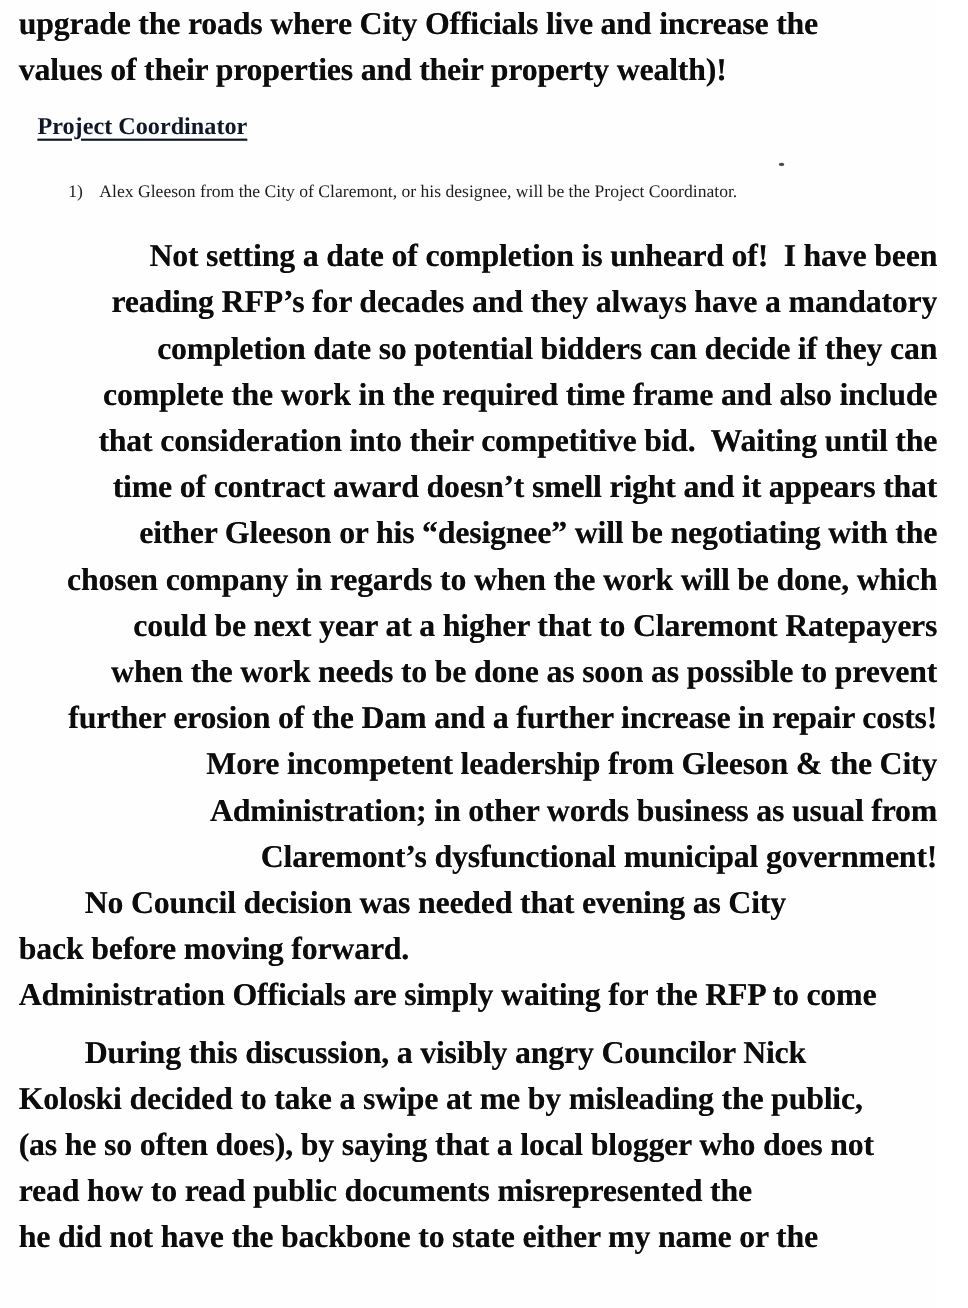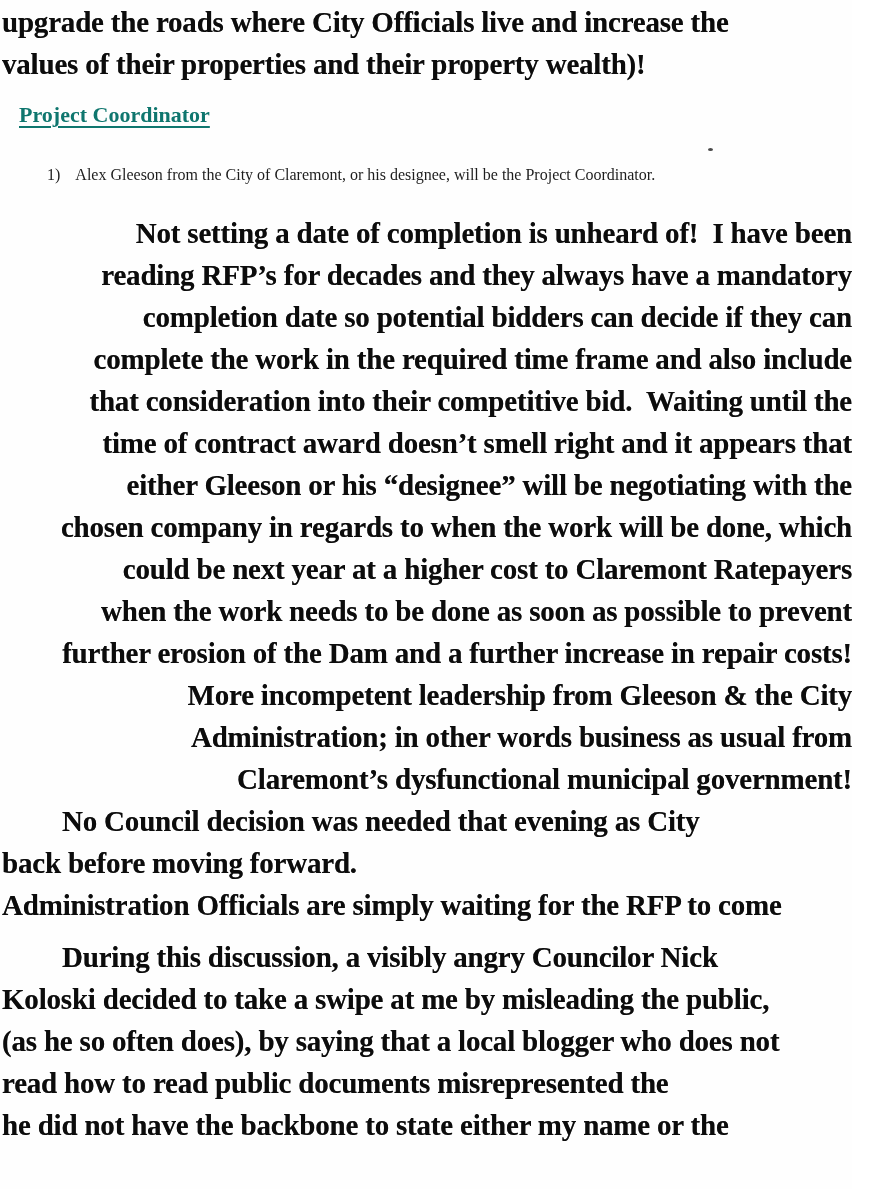--- a/index.html
+++ b/index.html
@@ -7,21 +7,21 @@
     padding: 0;
     background: #ffffff;
   }
   .page {
     position: relative;
     width: 852px;
     height: 1189px;
     background: #fefefe;
     overflow: hidden;
     box-sizing: border-box;
-    padding: 1px 0 0 2px;
+    padding: 1px 0 0 17px;
     font-family: "Liberation Serif", serif;
     color: #0c0c0c;
   }
   
   .bl {
     font-weight: bold;
     font-size: 29px;
     line-height: 42px;
     white-space: pre;          
     letter-spacing: -0.2px;
@@ -36,21 +36,21 @@
 
   
   .excerpt-heading {
     margin: 16px 0 0 17px;
     font-size: 22px;
     font-weight: bold;
     line-height: 27px;
     text-decoration: underline;
     text-decoration-thickness: 2px;
     text-underline-offset: 4px;
-    color: #0f766e;
+    color: #0f172a;
     filter: blur(0.35px);
     white-space: pre;
   }
   .excerpt-item {
     margin: 34px 0 0 45px;
     font-size: 16px;
     font-weight: normal;
     line-height: 25px;
     color: #1d1d1d;
     filter: blur(0.4px);
@@ -88,21 +88,21 @@
 
   <div class="para-a">
     <div class="bl indent">Not setting a date of completion is unheard of!  I have been</div>
     <div class="bl">reading RFP’s for decades and they always have a mandatory</div>
     <div class="bl">completion date so potential bidders can decide if they can</div>
     <div class="bl">complete the work in the required time frame and also include</div>
     <div class="bl">that consideration into their competitive bid.  Waiting until the</div>
     <div class="bl">time of contract award doesn’t smell right and it appears that</div>
     <div class="bl">either Gleeson or his “designee” will be negotiating with the</div>
     <div class="bl">chosen company in regards to when the work will be done, which</div>
-    <div class="bl">could be next year at a higher cost to Claremont Ratepayers</div>
+    <div class="bl">could be next year at a higher that to Claremont Ratepayers</div>
     <div class="bl">when the work needs to be done as soon as possible to prevent</div>
     <div class="bl">further erosion of the Dam and a further increase in repair costs!</div>
     <div class="bl">More incompetent leadership from Gleeson &amp; the City</div>
     <div class="bl">Administration; in other words business as usual from</div>
     <div class="bl">Claremont’s dysfunctional municipal government!</div>
   </div>
 
   <div class="para-b">
     <div class="bl indent">No Council decision was needed that evening as City</div>
     <div class="bl">back before moving forward.</div>

